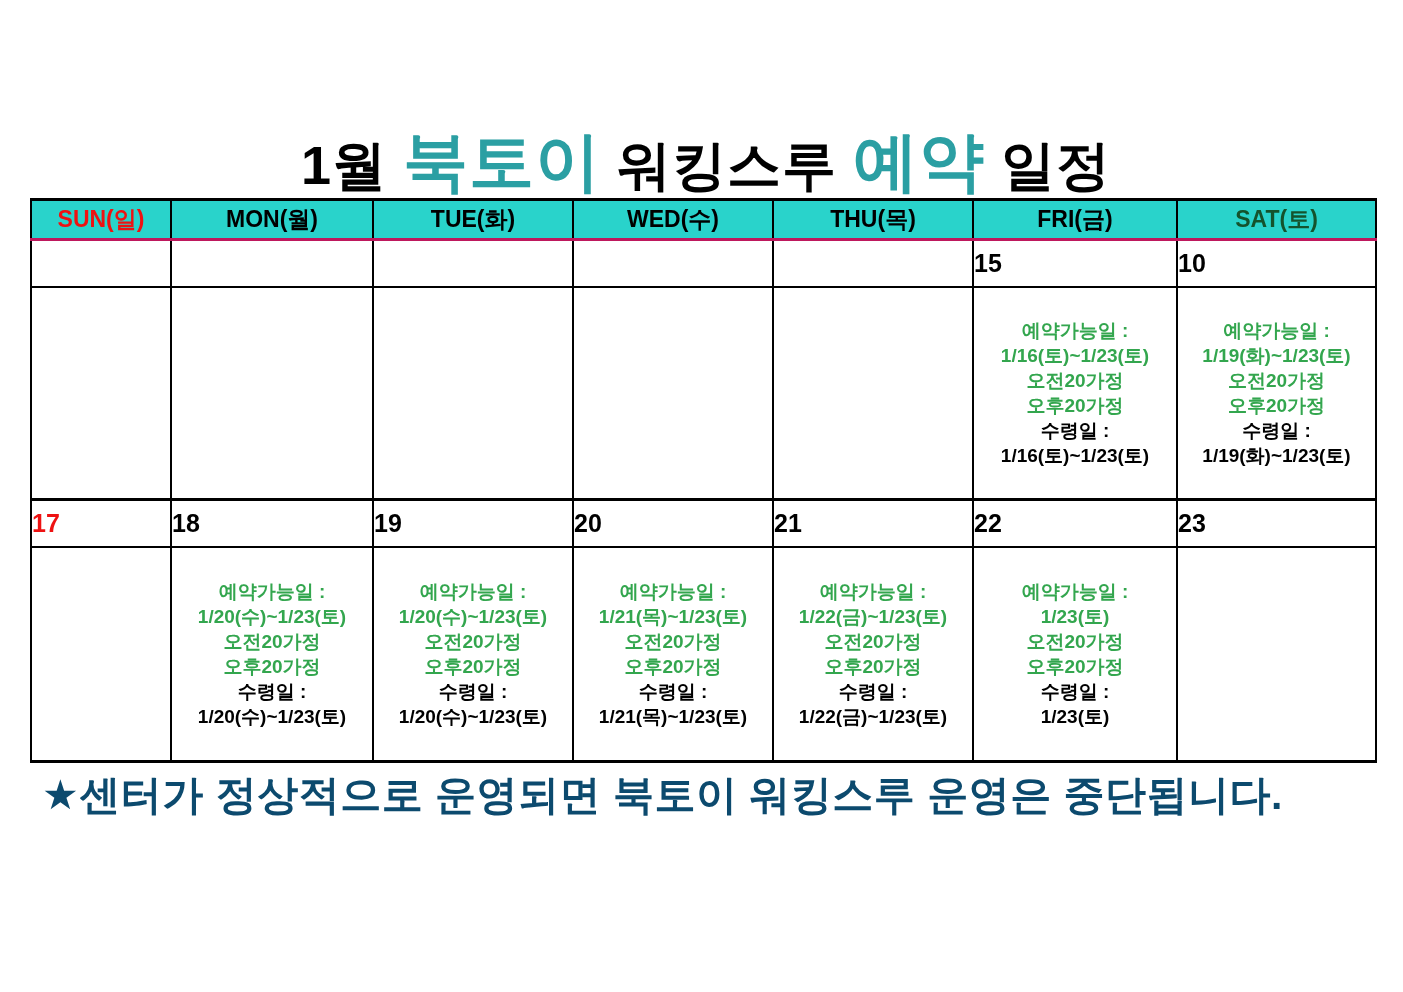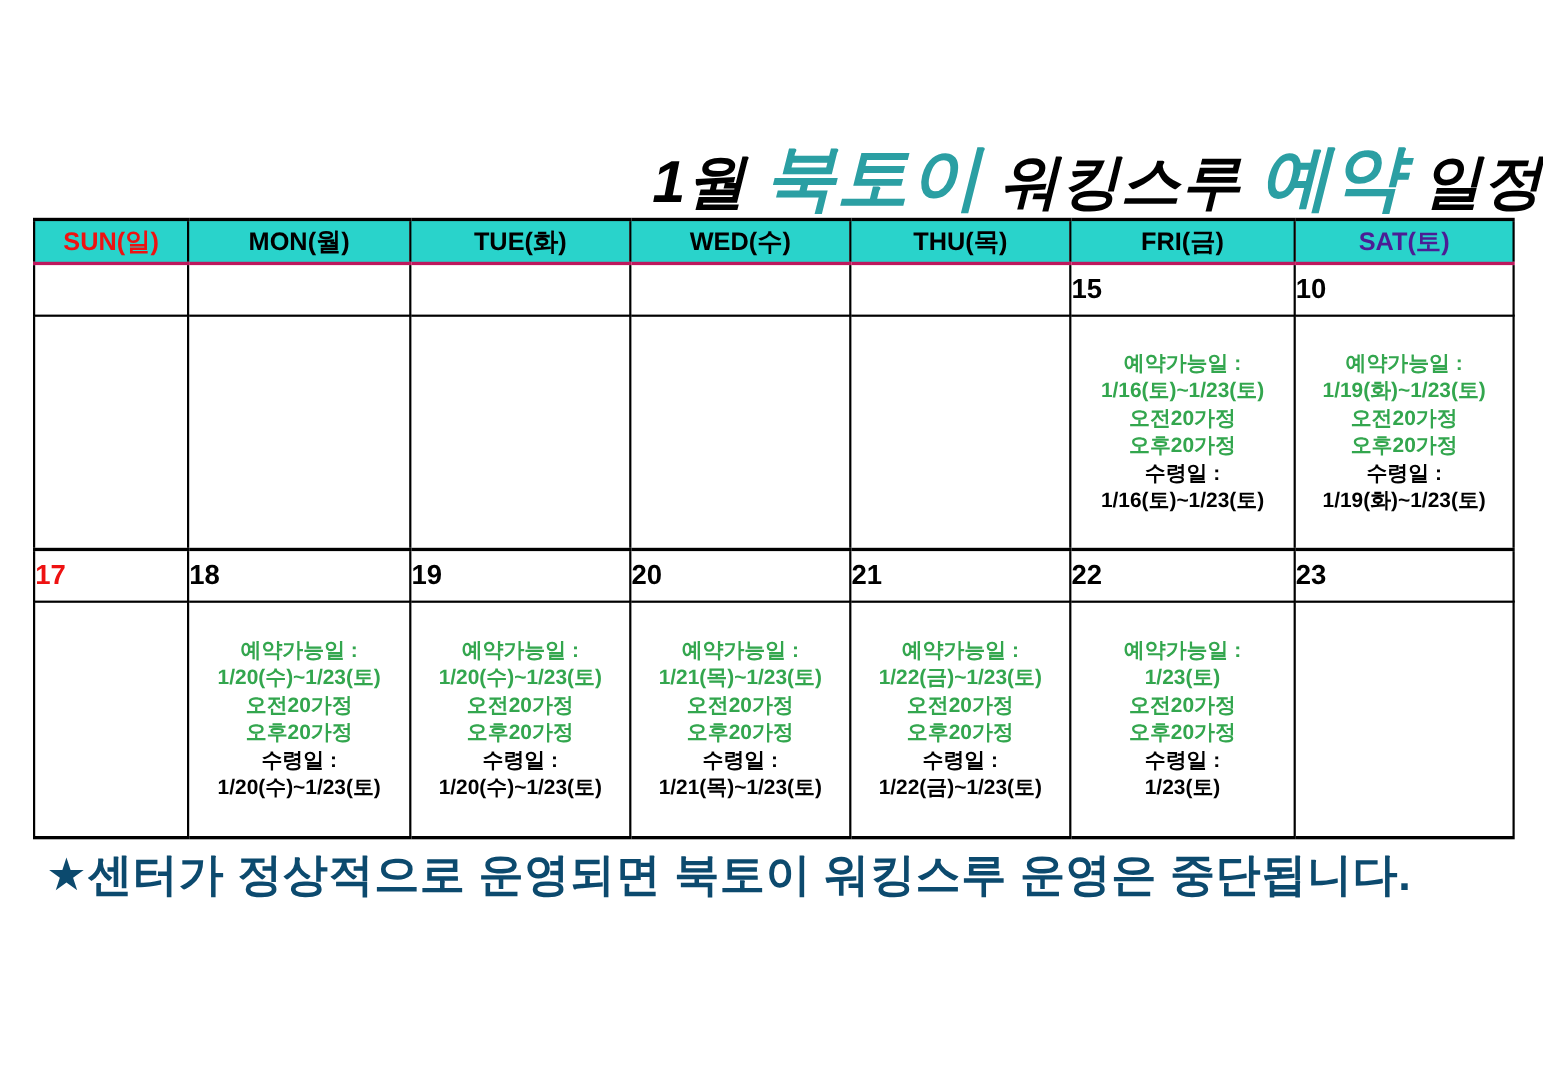--- a/index.html
+++ b/index.html
@@ -6,21 +6,21 @@
   html, body {
     width:1403px; height:992px;
     background:#ffffff;
     font-family:"Liberation Sans","DejaVu Sans",sans-serif;
   }
   body { position:relative; overflow:hidden; }
 
   
   .title {
     position:absolute; top:100px; left:0; width:100%;
-    text-align:right; font-weight:900; white-space:pre;font-style:italic;
+    text-align:center; font-weight:900; white-space:pre;
   }
   .seg-normal { font-size:54px; color:#000000; letter-spacing:1px; }
   .seg-accent { font-size:65px; color:#2B9FA3; letter-spacing:1px; }
 
   
   .calendar {
     position:absolute; left:30px; top:198px; width:1345px;
     border-collapse:collapse; table-layout:fixed;
   }
   .calendar th, .calendar td {
@@ -28,21 +28,21 @@
     overflow:hidden;
   }
   tr.header-row th {
     background:#29D3CB;
     height:40px;
     font-size:23px; font-weight:bold; color:#000000;
     text-align:center; vertical-align:middle;
     border-top:3px solid #000; border-bottom:3px solid #be185d;
   }
   tr.header-row th.col-sun { color:#EE1212; }
-  tr.header-row th.col-sat { color:#4c1d95; }
+  tr.header-row th.col-sat { color:#14532d; }
 
   tr.date-row td {
     height:47px;
     font-size:25px; font-weight:bold; color:#000000;
     vertical-align:middle;
     padding-right:10px;
     background:#ffffff;
   }
   tr.date-row td.col-sun { color:#EE1212; }
 

